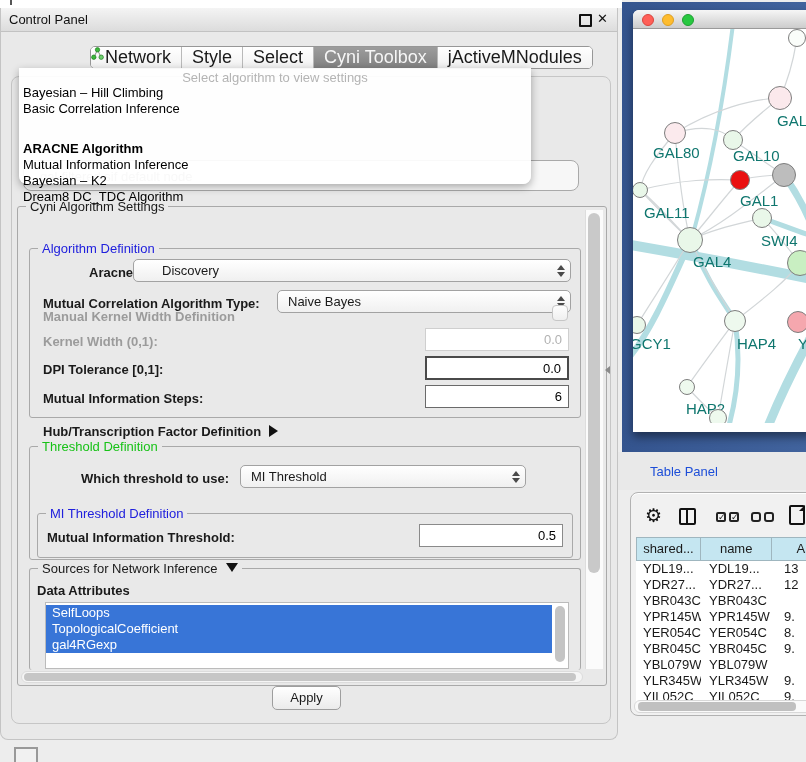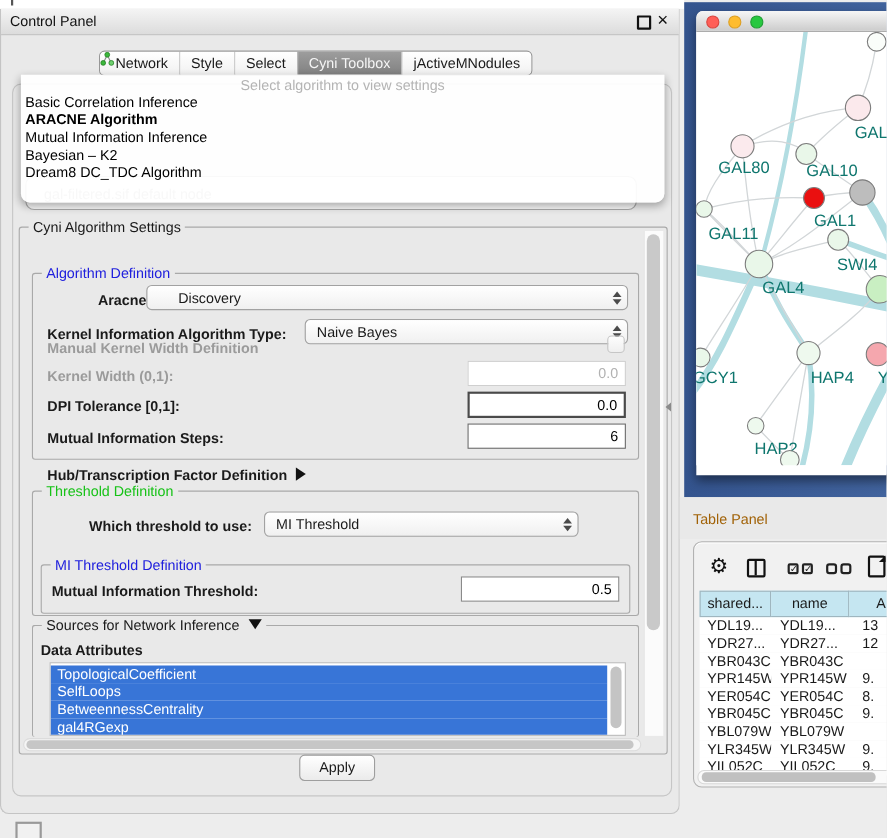--- a/index.html
+++ b/index.html
@@ -22,35 +22,35 @@
     background:linear-gradient(#f4f4f4,#dcdcdc);border-bottom:1px solid #c2c2c2;}
   #cp-title{left:8px;top:4px;font-size:13px;color:#111;}
   #cp-float{left:578px;top:6px;width:9px;height:9px;border:2px solid #111;border-radius:1px;}
   #cp-close{left:596px;top:3px;font-size:13px;font-weight:bold;color:#111;}
 
   
   .seg-group{display:flex;position:absolute;height:21px;border:1px solid #979797;
     border-radius:5px;overflow:hidden;background:#fff;}
   .seg{display:flex;align-items:center;justify-content:center;gap:4px;
     padding:0 10px;background:linear-gradient(#ffffff,#f1f1f1);
-    border-right:1px solid #b9b9b9;font-size:13px;color:#1a1a1a;white-space:nowrap;}
+    border-right:1px solid #b9b9b9;font-size:18px;color:#1a1a1a;white-space:nowrap;}
   .seg:last-child{border-right:none;}
   .seg.selected{background:linear-gradient(#9d9d9d,#818181);color:#f6f6f6;}
   #top-tabs{left:89px;top:38px;}
   #bottom-tabs{left:150px;top:711px;height:20px;}
 
   
   #net-combo{left:22px;top:152px;width:556px;height:31px;border:1px solid #a9a9a9;
     border-radius:8px;background:#f7f7f7;color:#9a9a9a;line-height:31px;padding-left:16px;
     box-sizing:border-box;}
-  #algo-popup{left:18px;top:60px;width:585px;height:116px;background:rgba(255,255,255,0.93);
+  #algo-popup{left:18px;top:60px;width:512px;height:116px;background:rgba(255,255,255,0.93);
     border-radius:0 0 8px 8px;box-shadow:0 3px 8px rgba(0,0,0,0.32);z-index:40;}
   #algo-placeholder{width:100%;text-align:center;color:#b4b4b4;padding-top:2px;height:15px;}
   .algo-item{height:16px;line-height:16px;padding-left:4px;color:#000;}
-  .algo-item.bold{font-weight:bold;}
+  .algo-item.bold{font-weight:bold;margin-top:24px;}
 
   
   #panel-a{left:10px;top:68px;width:600px;height:648px;border:1px solid #c6c6c6;
     border-radius:8px;background:#e9e9e9;box-sizing:border-box;}
 
   
   .group{position:absolute;border:1px solid #a9a9a9;border-radius:3px;}
   .gtitle{position:absolute;top:-8px;left:8px;background:#e9e9e9;padding:0 4px;font-size:13px;}
   .gtitle.blue{color:#2020dd;}
   .gtitle.green{color:#17c217;}
@@ -111,21 +111,21 @@
   .tlight{position:absolute;top:4px;width:12px;height:12px;border-radius:50%;box-sizing:border-box;}
   #tl-close{left:9px;background:#ff5f57;border:1px solid #d9453e;}
   #tl-min{left:29px;background:#febc2e;border:1px solid #dd9f22;}
   #tl-zoom{left:49px;background:#28c840;border:1px solid #1f9e33;}
   #net-canvas{left:0;top:19px;width:180px;height:394px;background:#fff;overflow:hidden;position:absolute;}
   .gnode{position:absolute;border-radius:50%;border:1px solid #7d7d7d;box-sizing:border-box;}
   .glabel{position:absolute;font-size:15px;color:#0f766e;white-space:nowrap;}
 
   
   #table-panel-bar{left:618px;top:452px;width:188px;height:38px;background:#e9e9e9;}
-  #table-panel-title{left:12px;top:12px;font-size:13px;color:#a16207;position:absolute;}
+  #table-panel-title{left:32px;top:12px;font-size:13px;color:#1d4ed8;position:absolute;}
   #table-box{left:630px;top:492px;width:184px;height:224px;background:#f1f1f1;border:1px solid #b2b2b2;
     border-radius:8px 0 0 8px;box-sizing:border-box;box-shadow:inset 0 1px 0 #fff;}
   #gear-icon{left:14px;top:13px;font-size:19px;color:#111;position:absolute;line-height:19px;}
   #cols-icon{left:48px;top:15px;width:17px;height:17px;border:2px solid #111;border-radius:2px;box-sizing:border-box;position:absolute;}
   #cols-icon::after{content:"";position:absolute;left:5px;top:0;width:2px;height:13px;background:#111;}
   .chk-pair{position:absolute;display:flex;gap:3px;}
   .chk{width:10px;height:10px;border:2px solid #222;border-radius:2px;box-sizing:border-box;
     font-size:9px;font-weight:bold;line-height:7px;text-align:center;color:#222;}
   #checked-pair{left:85px;top:19px;}
   #unchecked-pair{left:120px;top:19px;}
@@ -191,20 +191,21 @@
   </div>
 
   <div class="abs" id="panel-a"></div>
 
   <div class="abs" id="net-combo">gal-filtered.sif default node</div>
 
   <div class="abs" id="algo-popup">
     <div id="algo-placeholder">Select algorithm to view settings</div>
     <div id="algo-list">
 
+        <div class="algo-item">Bayesian – Hill Climbing</div>
 
         <div class="algo-item">Basic Correlation Inference</div>
 
         <div class="algo-item bold">ARACNE Algorithm</div>
 
         <div class="algo-item">Mutual Information Inference</div>
 
         <div class="algo-item">Bayesian – K2</div>
 
         <div class="algo-item">Dream8 DC_TDC Algorithm</div>
@@ -222,21 +223,21 @@
 
   <div class="blabel abs" style="left:42px;top:257px;margin-left:46px;">Aracne Mode:</div>
   <div class="combo" style="left:132px;top:251px;width:438px;height:23px;padding-left:28px;">
     <span class="val">Discovery</span>
     <span class="stepper">
         <i class="up"></i>
         <i class="dn"></i>
       </span>
   </div>
 
-  <div class="blabel abs" style="left:42px;top:288px;">Kernel Information Algorithm Type:</div>
+  <div class="blabel abs" style="left:42px;top:288px;">Mutual Correlation Algorithm Type:</div>
   <div class="combo" style="left:276px;top:282px;width:294px;height:23px;">
     <span class="val">Naive Bayes</span>
     <span class="stepper">
         <i class="up"></i>
         <i class="dn"></i>
       </span>
   </div>
 
   <div class="blabel dis abs" style="left:42px;top:301px;">Manual Kernel Width Definition</div>
   <div class="checkbox" style="left:551px;top:297px;"></div>
@@ -274,25 +275,24 @@
 
   <div class="group" style="left:28px;top:560px;width:550px;height:101px;border-bottom:none;">
     <span class="gtitle">
       <span>Sources for Network Inference</span><span class="tri-down"></span>
     </span>
   </div>
   <div class="blabel abs" style="left:36px;top:575px;">Data Attributes</div>
 
   <div class="abs" id="attr-list">
 
+      <div class="attr-item">SelfLoops</div>
+
       <div class="attr-item">TopologicalCoefficient</div>
 
-      <div class="attr-item">SelfLoops</div>
-
-      <div class="attr-item">BetweennessCentrality</div>
 
       <div class="attr-item">gal4RGexp</div>
 
     <div id="attr-scroll"></div>
   </div>
 
   <div class="abs" id="v-scroll-track">
     <div id="v-scroll-thumb"></div>
   </div>
   <div class="abs" id="h-scroll-track">

